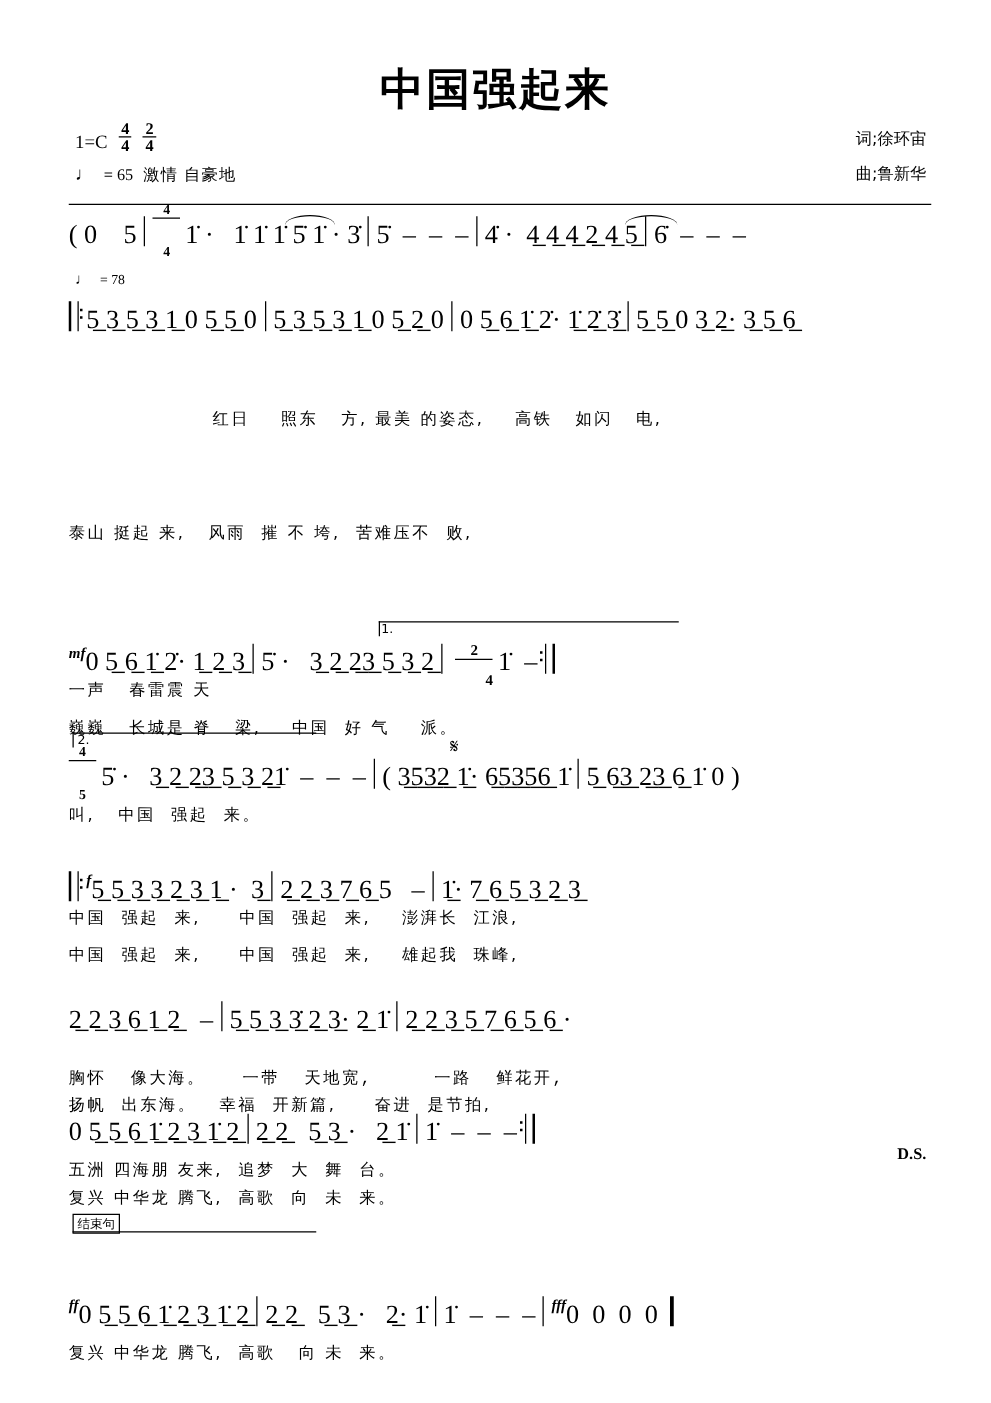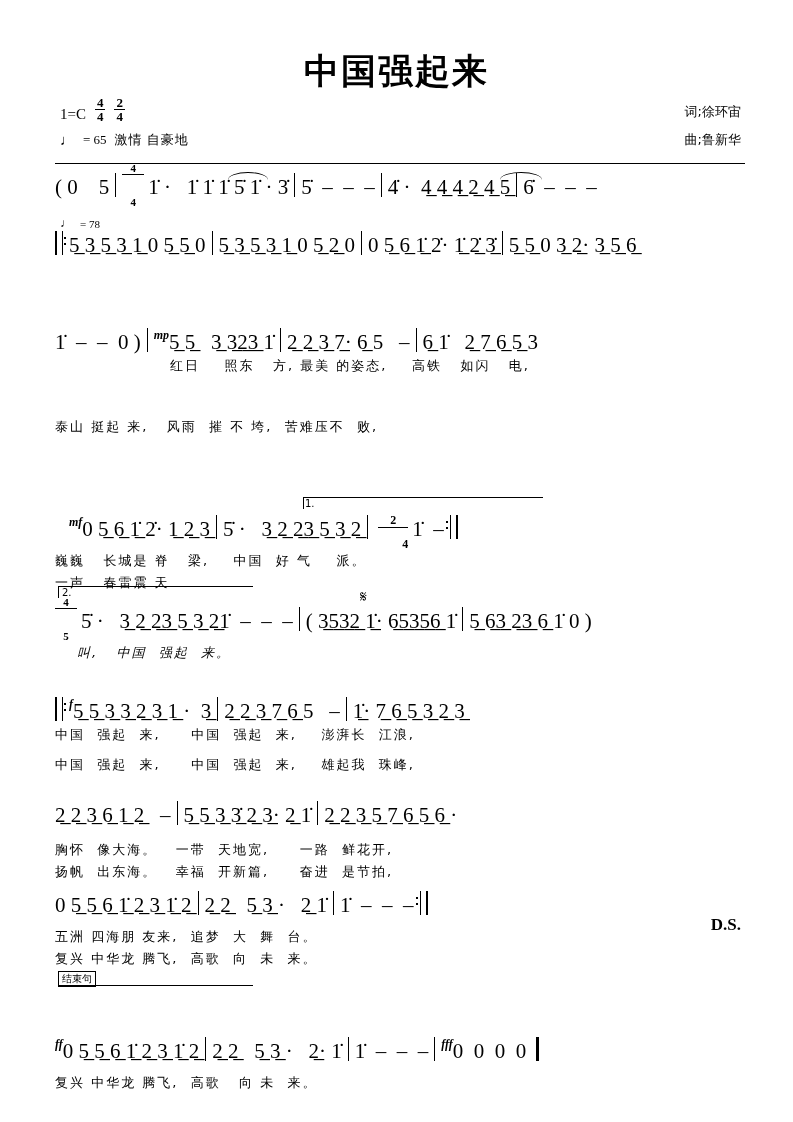--- a/index.html
+++ b/index.html
@@ -27,21 +27,21 @@
   }
   .frac{display:inline-block;text-align:center;line-height:1.0;font-weight:bold;font-size:13px;}
   .frac .n{display:block;border-bottom:1.4px solid #000;padding:0 2px;}
   .frac .d{display:block;padding:0 2px;}
   .tempo{
     position:absolute;left:60px;top:131px;
     font-size:13px;display:flex;align-items:center;gap:8px;
     font-family:"Liberation Serif", serif;
   }
   .tempo .note{font-size:15px;}
-  .tempo .expr{font-family:Liberation Serif, serif;font-size:13px;letter-spacing:1px;}
+  .tempo .expr{font-family:Liberation Sans, sans-serif;font-size:13px;letter-spacing:1px;}
   .credits{
     position:absolute;right:52px;top:98px;
     font-family:"DejaVu Sans", sans-serif;font-size:13px;
     text-align:right;line-height:28px;
   }
 
   
   .sys{position:absolute;left:55px;width:690px;}
   .row{
     display:flex;align-items:flex-end;
@@ -68,21 +68,21 @@
   .vline{position:absolute;width:1px;background:#000;}
   .slur{position:absolute;border-top:1.2px solid #000;border-radius:50%/100% 100% 0 0;height:7px;}
   .box{position:absolute;border:1px solid #000;font-size:10px;font-family:Liberation Mono, monospace;padding:0 3px;}
   .repeat{display:inline-block;width:5px;height:24px;border-left:2.5px solid #000;border-right:1px solid #000;margin-right:6px;align-self:center;position:relative;}
   .repeat:after{content:"";position:absolute;left:7px;top:6px;width:2px;height:2px;background:#000;box-shadow:0 6px 0 #000;}
   .repeat.end{border-left:1px solid #000;border-right:2.5px solid #000;margin-left:6px;margin-right:0;}
   .repeat.end:after{left:-5px;}
   .num2over4{display:inline-block;text-align:center;line-height:0.95;font-size:12px;font-weight:bold;margin:0 4px;align-self:center;}
   .num2over4 .n{display:block;border-bottom:1.3px solid #000;}
   .ending{position:absolute;font-size:10px;font-family:"DejaVu Sans",sans-serif;}
-  .ds{position:absolute;font-family:"Liberation Serif",serif;font-size:17px;font-weight:bold;}
+  .ds{position:absolute;font-family:"Liberation Serif",serif;font-size:13px;font-weight:bold;}
 </style>
 </head>
 <body>
 
 <div class="sheet">
 
   <div class="title">中国强起来</div>
 
   <div class="keysig">
     <span>1=C</span>
@@ -125,89 +125,79 @@
     </div>
   </div>
   <div class="hline" style="left:55px;top:163px;width:690px;"></div>
   <div class="slur" style="left:228px;top:172px;width:40px;"></div>
   <div class="slur" style="left:500px;top:172px;width:42px;"></div>
 
   <div class="tempo" style="top:216px;left:60px;font-size:11px;">
     <span class="note" style="font-size:12px;">♩</span>
     <span class="small">= 78</span>
   </div>
-  <div class="sys" style="top:228px;text-align:right;">
+  <div class="sys" style="top:238px;text-align:right;">
     <div class="row">
       <span class="repeat"></span>
       <span class="nt">5̲ 3̲ 5̲ 3̲ 1̲ 0 5̲ 5̲ 0</span>
       <span class="bar"></span>
       <span class="nt">5̲ 3̲ 5̲ 3̲ 1̲ 0 5̲ 2̲ 0</span>
       <span class="bar"></span>
       <span class="nt">0 5̲ 6̲ 1̲̇ 2̇· 1̲̇ 2̲̇ 3̲̇</span>
       <span class="bar"></span>
       <span class="nt">5̲ 5̲ 0 3̲ 2̲· 3̲ 5̲ 6̲</span>
     </div>
   </div>
 
   <div class="sys" style="top:325px;">
-    <div class="row">
-      <span class="nt">1̇  –  –  0 )</span>
-      <span class="bar"></span>
-      <span class="dyn" style="position:relative;top:-12px;">mp</span>
-      <span class="nt">5̲ 5̲   3̲ 3̲2̲3̲ 1̇</span>
-      <span class="bar"></span>
-      <span class="nt">2̲ 2̲ 3̲ 7̲· 6̲ 5   –</span>
-      <span class="bar"></span>
-      <span class="nt">6̲ 1̇   2̲ 7̲ 6̲ 5̲ 3</span>
-    </div>
     <div class="lyr" style="margin-left:115px;">红日    照东   方, 最美 的姿态,    高铁   如闪   电,</div>
   </div>
 
   <div class="sys" style="top:408px;">
     <div class="lyr" style="margin-top:8px;">泰山 挺起 来,   风雨  摧 不 垮,  苦难压不  败,</div>
   </div>
 
   <div class="ending" style="left:305px;top:498px;">1.</div>
   <div class="hline" style="left:303px;top:497px;width:240px;"></div>
   <div class="vline" style="left:303px;top:497px;height:12px;"></div>
   <div class="sys" style="top:512px;">
     <div class="row">
-      <span class="dyn" style="position:relative;top:-12px;margin-left:14px;">mf</span>
+      <span class="dyn" style="position:relative;top:-12px;">mf</span>
       <span class="nt">0 5̲ 6̲ 1̲̇ 2̇· 1̲ 2̲ 3̲</span>
       <span class="bar"></span>
       <span class="nt">5̇ ·   3̲ 2̲ 2̲3̲ 5̲ 3̲ 2̲</span>
       <span class="bar"></span>
       <span class="num2over4">
         <span class="n">2</span>
         <span class="d">4</span>
       </span>
       <span class="nt">1̇  –</span>
       <span class="repeat end"></span>
     </div>
+    <div class="lyr">一声   春雷震 天</div>
     <div class="lyr" style="margin-top:8px;">巍巍   长城是 脊   梁,    中国  好 气    派。</div>
-    <div class="lyr">一声   春雷震 天</div>
   </div>
 
   <div class="ending" style="left:62px;top:587px;">2.</div>
   <div class="hline" style="left:58px;top:586px;width:195px;"></div>
   <div class="vline" style="left:58px;top:586px;height:12px;"></div>
   <div class="sys" style="top:604px;">
     <div class="row">
       <span class="frac" style="font-size:11px;margin-right:4px;align-self:center;">
         <span class="n">4</span>
         <span class="d">5</span>
       </span>
       <span class="nt">5̇ ·   3̲ 2̲ 2̲3̲ 5̲ 3̲ 2̲</span>
       <span class="nt">1̇  –  –  –</span>
       <span class="bar"></span>
       <span class="nt">( 3̲5̲3̲2̲ 1̲̇· 6̲5̲3̲5̲6̲ 1̇</span>
       <span class="bar"></span>
       <span class="nt">5̲ 6̲3̲ 2̲3̲ 6̲ 1̇ 0 )</span>
     </div>
-    <div class="lyr" style="margin-top:8px;margin-left:22px;font-style:italic;">叫,   中国  强起  来。</div>
+    <div class="lyr" style="margin-top:8px;">叫,   中国  强起  来。</div>
   </div>
   <div style="position:absolute;left:360px;top:588px;font-size:16px;">𝄋</div>
 
   <div class="sys" style="top:694px;">
     <div class="row">
       <span class="repeat"></span>
       <span class="dyn" style="position:relative;top:-12px;">f</span>
       <span class="nt">5̲ 5̲ 3̲ 3̲ 2̲ 3̲ 1̲ ·  3̲</span>
       <span class="bar"></span>
       <span class="nt">2̲ 2̲ 3̲ 7̲ 6̲ 5   –</span>
@@ -219,21 +209,21 @@
   </div>
 
   <div class="sys" style="top:798px;">
     <div class="row">
       <span class="nt">2̲ 2̲ 3̲ 6̲ 1̲ 2̲   –</span>
       <span class="bar"></span>
       <span class="nt">5̲ 5̲ 3̲ 3̲̇ 2̲ 3̲· 2̲ 1̇</span>
       <span class="bar"></span>
       <span class="nt">2̲ 2̲ 3̲ 5̲ 7̲ 6̲ 5̲ 6̲ ·</span>
     </div>
-    <div class="lyr" style="margin-top:11px;">胸怀  像大海。   一带  天地宽,     一路  鲜花开,</div>
+    <div class="lyr" style="margin-top:24px;font-family:Liberation Mono, monospace;">胸怀  像大海。   一带  天地宽,     一路  鲜花开,</div>
     <div class="lyr">扬帆  出东海。   幸福  开新篇,     奋进  是节拍,</div>
   </div>
 
   <div class="sys" style="top:888px;">
     <div class="row">
       <span class="nt">0 5̲ 5̲ 6̲ 1̲̇ 2̲ 3̲ 1̲̇ 2̲</span>
       <span class="bar"></span>
       <span class="nt">2̲ 2̲   5̲ 3̲ ·   2̲ 1̇</span>
       <span class="bar"></span>
       <span class="nt">1̇  –  –  –</span>

